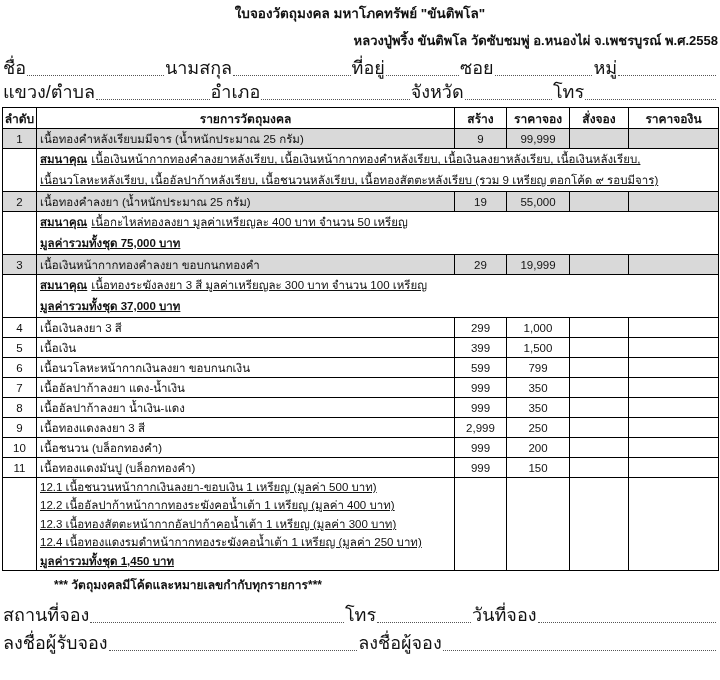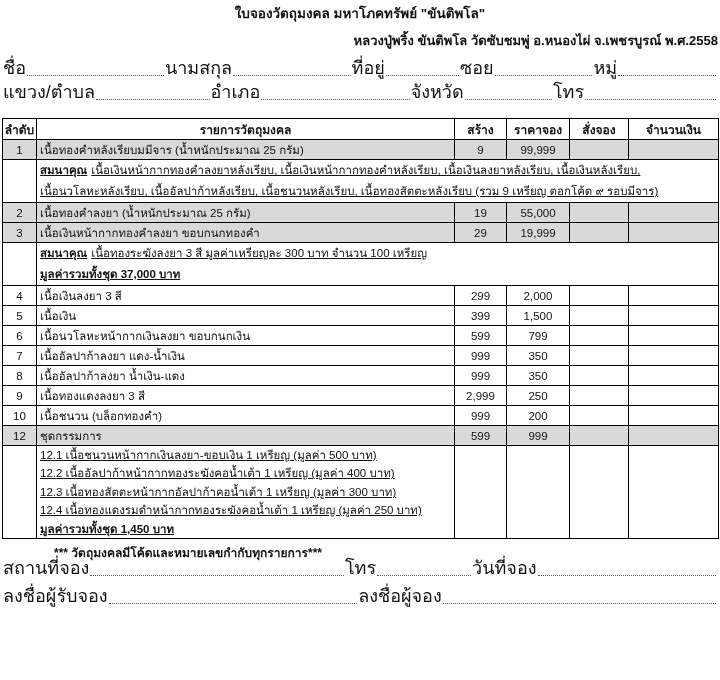--- a/index.html
+++ b/index.html
@@ -12,35 +12,35 @@
 
   .title   { text-align:center; font-weight:bold; font-size:13.5px; margin-top:3px; line-height:17px; }
   .subtitle{ text-align:right; font-weight:bold; font-size:13px; margin-top:10px; line-height:17px; }
 
   .fill-row { display:flex; align-items:flex-end; font-size:18px; line-height:15px; margin:0 1px; }
   .fill-row .lbl { white-space:nowrap; }
   .dots { display:block; height:12px; border-bottom:1.3px dotted #555; margin:0 1px; }
 
   table.order {
     border-collapse:collapse; table-layout:fixed;
-    width:716px; margin-top:18px; font-size:11.5px;
+    width:716px; margin-top:7px; font-size:11.5px;
   }
   table.order th, table.order td { border:1px solid #000; padding:0 3px; vertical-align:middle; }
   table.order th { font-weight:bold; text-align:center; height:20px; font-size:12px; padding:0 1px; }
   tr.item td { height:19px; white-space:nowrap; overflow:hidden; }
   tr.shaded td { background:#d9d9d9; }
   td.c { text-align:center; }
   td.note { vertical-align:top; padding:0 3px;text-decoration:underline; }
   .note-line  { line-height:21px; white-space:nowrap; }
   .n12-line   { line-height:18.4px; white-space:nowrap; }
   .lead { font-weight:bold; margin-right:4px; }
   .bold { font-weight:bold; }
 
   .code-note { font-weight:bold; font-size:12px; margin:7px 0 0 52px; line-height:15px; }
-  .footer-row1 { }
+  .footer-row1 { margin-top:15px; }
   .footer-row2 { margin-top:13px; }
 </style>
 </head>
 <body>
 
 <div class="page">
 
   <div class="title">ใบจองวัตถุมงคล มหาโภคทรัพย์ "ขันติพโล"</div>
   <div class="subtitle">หลวงปู่พริ้ง ขันติพโล วัดซับชมพู่ อ.หนองไผ่ จ.เพชรบูรณ์ พ.ศ.2558</div>
 
@@ -77,21 +77,21 @@
         <col style="width:59px">
         <col style="width:90px">
     </colgroup>
     <thead>
       <tr>
         <th>ลำดับ</th>
         <th>รายการวัตถุมงคล</th>
         <th>สร้าง</th>
         <th>ราคาจอง</th>
         <th>สั่งจอง</th>
-        <th>จำนวนเงิน</th>
+        <th>ราคาจองิน</th>
       </tr>
     </thead>
     <tbody>
       <tr class="item shaded">
         <td class="c">1</td>
         <td>เนื้อทองคำหลังเรียบมมีจาร (น้ำหนักประมาณ 25 กรัม)</td>
         <td class="c">9</td>
         <td class="c">99,999</td>
         <td></td>
         <td></td>
@@ -105,20 +105,27 @@
       </tr>
 
       <tr class="item shaded">
         <td class="c">2</td>
         <td>เนื้อทองคำลงยา (น้ำหนักประมาณ 25 กรัม)</td>
         <td class="c">19</td>
         <td class="c">55,000</td>
         <td></td>
         <td></td>
       </tr>
+      <tr>
+        <td></td>
+        <td class="note" colspan="5">
+          <div class="note-line"><span class="lead">สมนาคุณ</span><span>เนื้อกะไหล่ทองลงยา มูลค่าเหรียญละ 400 บาท จำนวน 50 เหรียญ</span></div>
+          <div class="note-line bold">มูลค่ารวมทั้งชุด 75,000 บาท</div>
+        </td>
+      </tr>
 
       <tr class="item shaded">
         <td class="c">3</td>
         <td>เนื้อเงินหน้ากากทองคำลงยา ขอบกนกทองคำ</td>
         <td class="c">29</td>
         <td class="c">19,999</td>
         <td></td>
         <td></td>
       </tr>
       <tr>
@@ -126,21 +133,21 @@
         <td class="note" colspan="5">
           <div class="note-line"><span class="lead">สมนาคุณ</span><span>เนื้อทองระฆังลงยา 3 สี มูลค่าเหรียญละ 300 บาท จำนวน 100 เหรียญ</span></div>
           <div class="note-line bold">มูลค่ารวมทั้งชุด 37,000 บาท</div>
         </td>
       </tr>
 
       <tr class="item">
         <td class="c">4</td>
         <td>เนื้อเงินลงยา 3 สี</td>
         <td class="c">299</td>
-        <td class="c">2,000</td>
+        <td class="c">1,000</td>
         <td></td>
         <td></td>
       </tr>
       <tr class="item">
         <td class="c">5</td>
         <td>เนื้อเงิน</td>
         <td class="c">399</td>
         <td class="c">1,500</td>
         <td></td>
         <td></td>
@@ -178,29 +185,29 @@
         <td></td>
       </tr>
       <tr class="item">
         <td class="c">10</td>
         <td>เนื้อชนวน (บล็อกทองคำ)</td>
         <td class="c">999</td>
         <td class="c">200</td>
         <td></td>
         <td></td>
       </tr>
-
-      <tr class="item shaded">
-        <td class="c">12</td>
-        <td>ชุดกรรมการ</td>
-        <td class="c">599</td>
-        <td class="c">999</td>
-        <td></td>
-        <td></td>
-      </tr>
+      <tr class="item">
+        <td class="c">11</td>
+        <td>เนื้อทองแดงมันปู (บล็อกทองคำ)</td>
+        <td class="c">999</td>
+        <td class="c">150</td>
+        <td></td>
+        <td></td>
+      </tr>
+
       <tr>
         <td></td>
         <td class="note">
           <div class="n12-line">12.1 เนื้อชนวนหน้ากากเงินลงยา-ขอบเงิน 1 เหรียญ (มูลค่า 500 บาท)</div>
           <div class="n12-line">12.2 เนื้ออัลปาก้าหน้ากากทองระฆังคอน้ำเต้า 1 เหรียญ (มูลค่า 400 บาท)</div>
           <div class="n12-line">12.3 เนื้อทองสัตตะหน้ากากอัลปาก้าคอน้ำเต้า 1 เหรียญ (มูลค่า 300 บาท)</div>
           <div class="n12-line">12.4 เนื้อทองแดงรมดำหน้ากากทองระฆังคอน้ำเต้า 1 เหรียญ (มูลค่า 250 บาท)</div>
           <div class="n12-line bold">มูลค่ารวมทั้งชุด 1,450 บาท</div>
         </td>
         <td></td>

